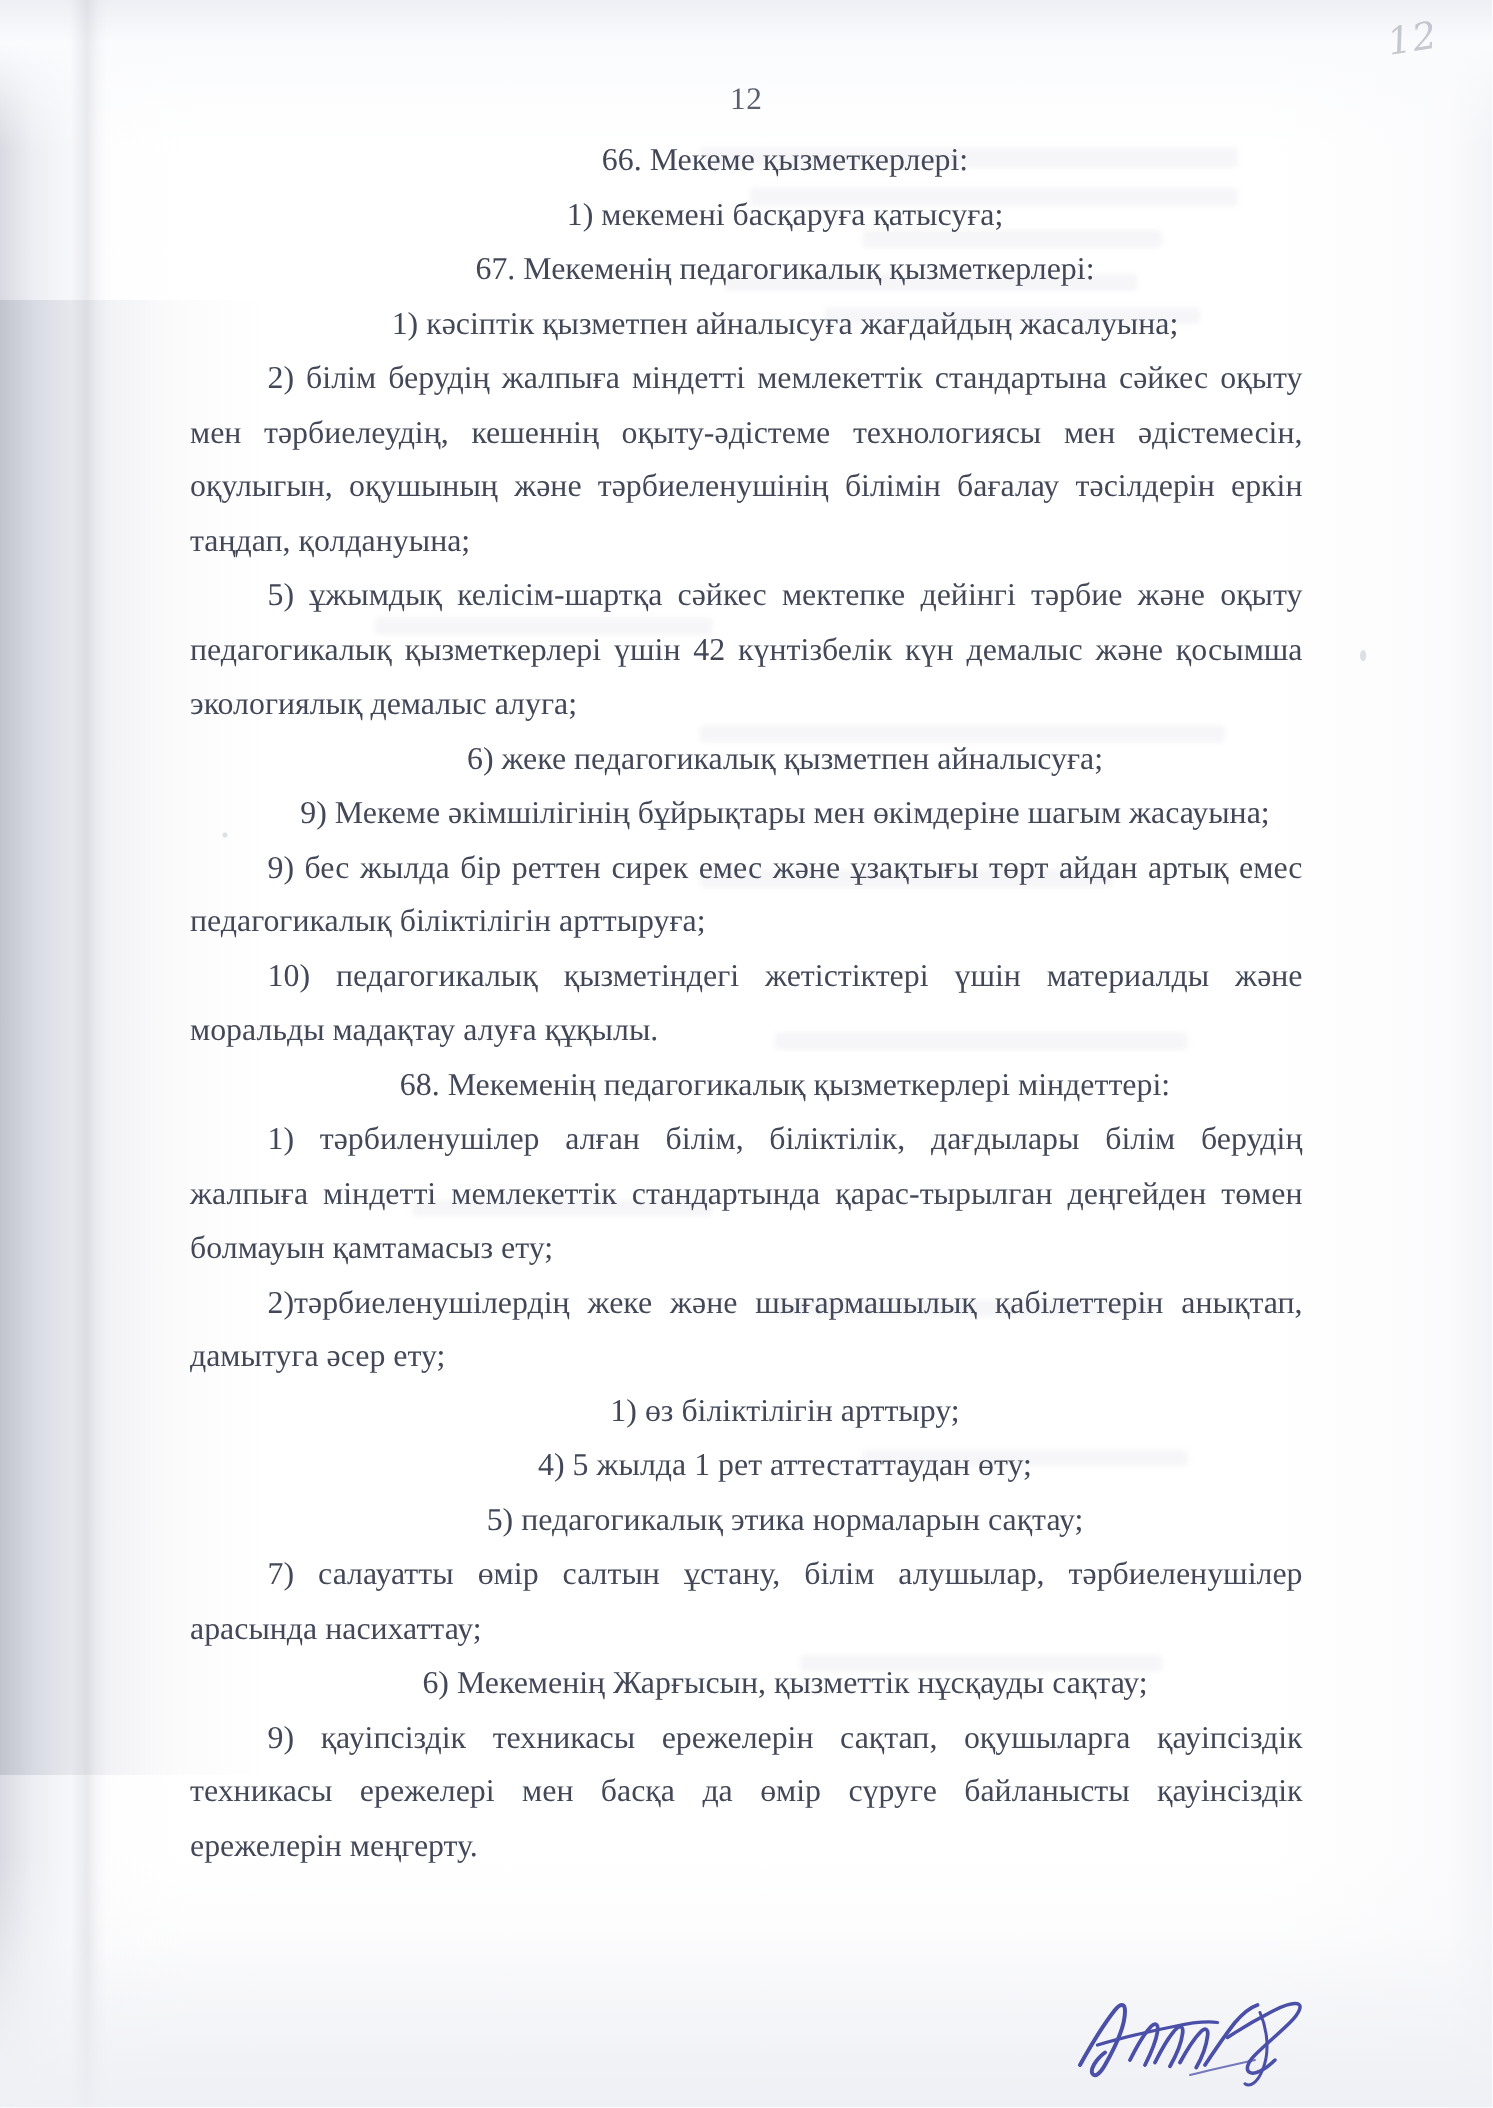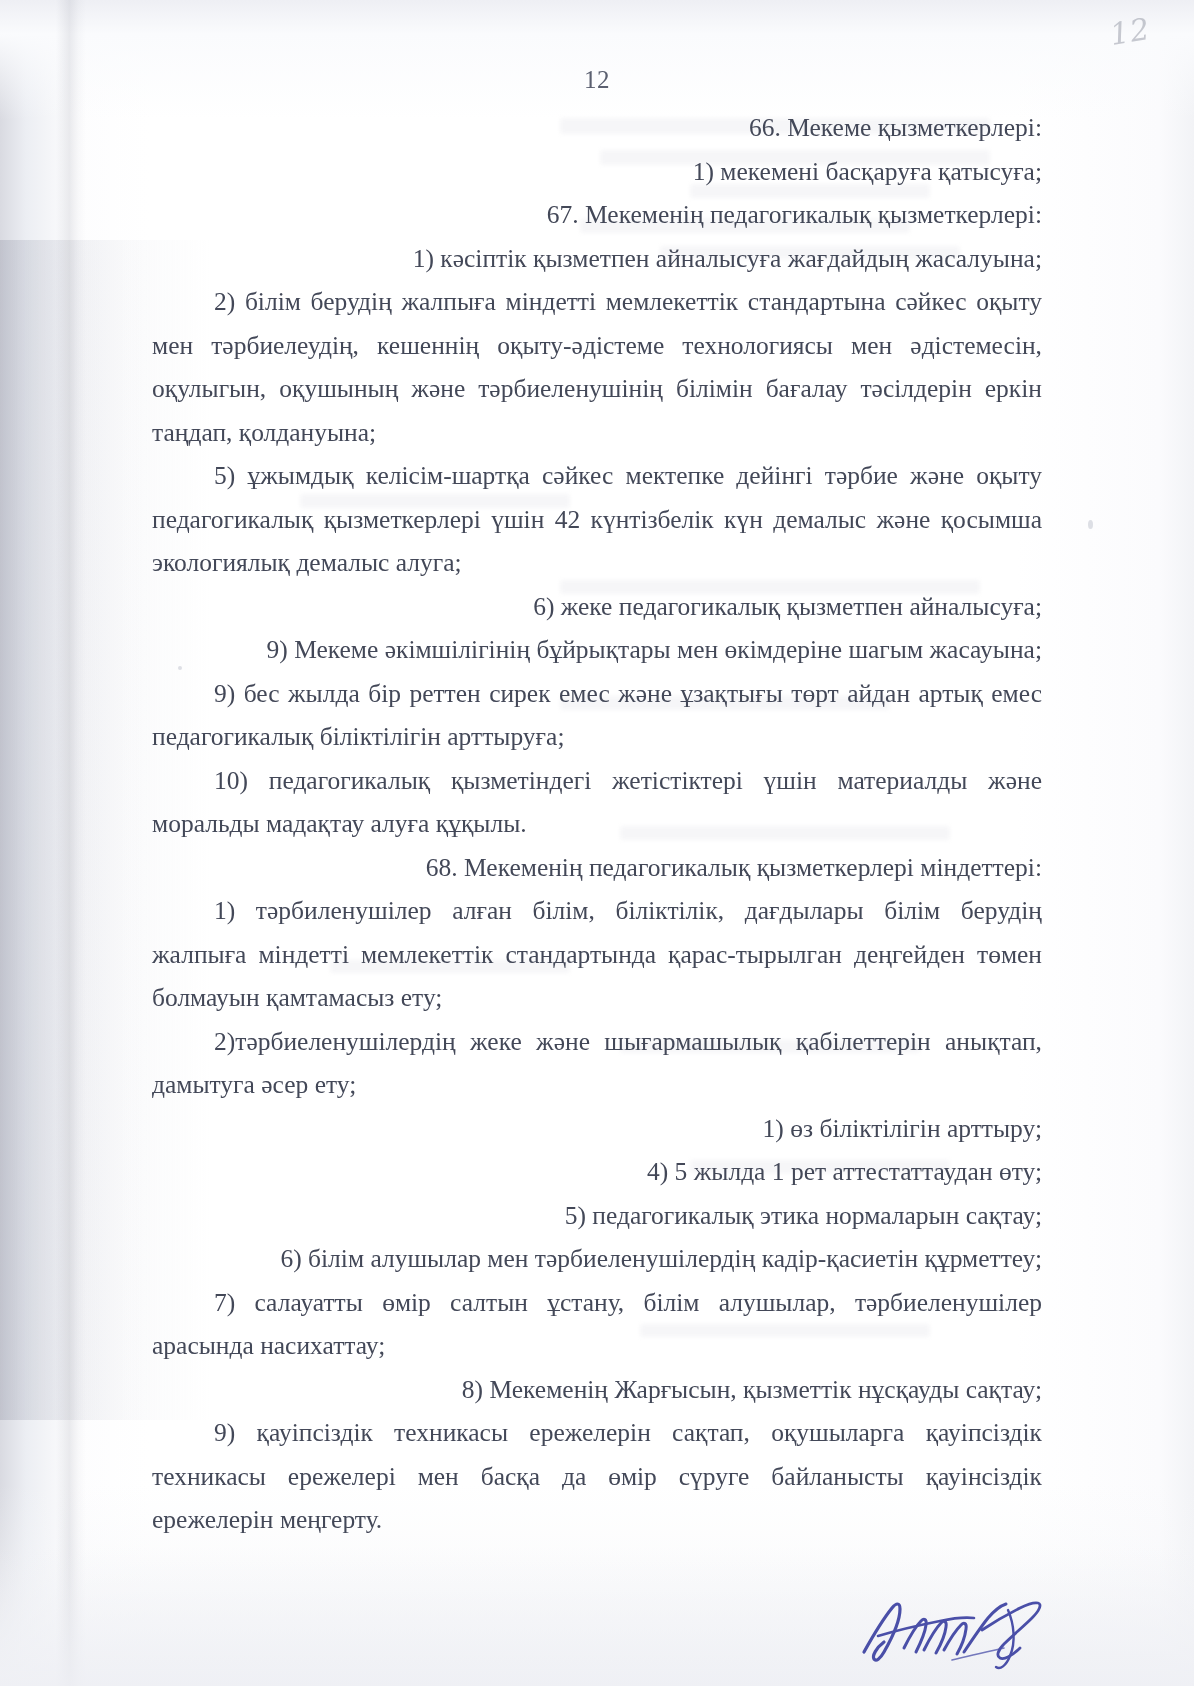--- a/index.html
+++ b/index.html
@@ -134,21 +134,21 @@
     text-justify: inter-word;
     color: #434858;
   }
 
   .body-text p {
     margin: 0;
     text-indent: 62px;
     text-align: justify;
   }
   .body-text p.nojust {
-    text-align: right;
+    text-align: center;
   }
 
   .signature-wrap {
     position: absolute;
     left: 858px;
     top: 1590px;
     width: 230px;
     height: 84px;
     pointer-events: none;
   }
@@ -211,23 +211,22 @@
       <p class="nojust">9) Мекеме әкімшілігінің бұйрықтары мен өкімдеріне шагым жасауына;</p>
       <p>9) бес жылда бір реттен сирек емес және ұзақтығы төрт айдан артық емес педагогикалық біліктілігін арттыруға;</p>
       <p>10) педагогикалық қызметіндегі жетістіктері үшін материалды және моральды мадақтау алуға құқылы.</p>
 
       <p class="nojust">68. Мекеменің педагогикалық қызметкерлері міндеттері:</p>
       <p>1)  тәрбиленушілер алған білім, біліктілік, дағдылары білім берудің жалпыға міндетті мемлекеттік стандартында қарас-тырылган деңгейден төмен болмауын қамтамасыз ету;</p>
       <p>2)тәрбиеленушілердің жеке және шығармашылық қабілеттерін анықтап, дамытуга әсер ету;</p>
       <p class="nojust">1) өз біліктілігін арттыру;</p>
       <p class="nojust">4) 5 жылда 1 рет аттестаттаудан өту;</p>
       <p class="nojust">5) педагогикалық этика нормаларын сақтау;</p>
-      <p class="nojust">6) білім алушылар мен тәрбиеленушілердің кадір-қасиетін құрметтеу;</p>
       <p>7) салауатты өмір салтын ұстану, білім алушылар, тәрбиеленушілер арасында насихаттау;</p>
-      <p class="nojust">8) Мекеменің Жарғысын, қызметтік нұсқауды сақтау;</p>
+      <p class="nojust">6) Мекеменің Жарғысын, қызметтік нұсқауды сақтау;</p>
       <p>9) қауіпсіздік техникасы ережелерін сақтап, оқушыларга қауiпсiздік техникасы ережелері мен басқа да өмір сүруге байланысты қауінсіздік ережелерін меңгерту.</p>
 
     </div>
 
     <div class="signature-wrap">
       <svg width="230" height="84" viewBox="0 0 230 84" aria-hidden="true">
         <g fill="none" stroke="#4a4fa8" stroke-linecap="round" stroke-linejoin="round">
           <path d="M6,62 C16,44 26,28 34,18 C38,13 42,12 42,19 C42,30 34,48 26,62 C22,69 18,72 16,69 C14,66 18,58 26,52" stroke-width="3.2"></path>
           <path d="M20,46 C40,40 62,35 82,31 C96,28 108,27 116,28" stroke-width="2.6"></path>
           <path d="M46,58 C52,46 58,36 63,31 C66,28 69,29 68,35 C67,43 62,54 58,62" stroke-width="3"></path>

